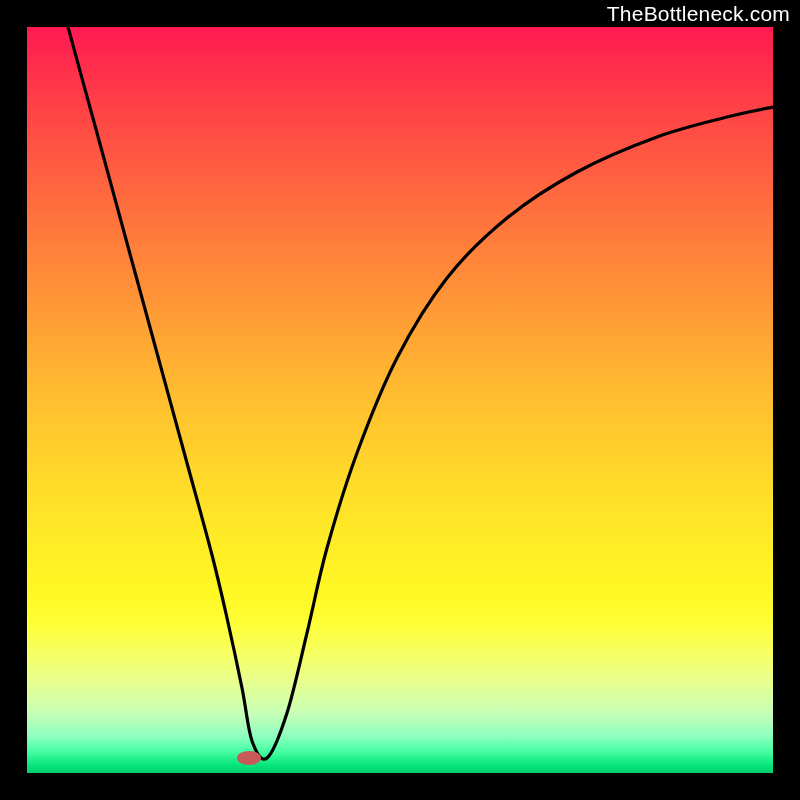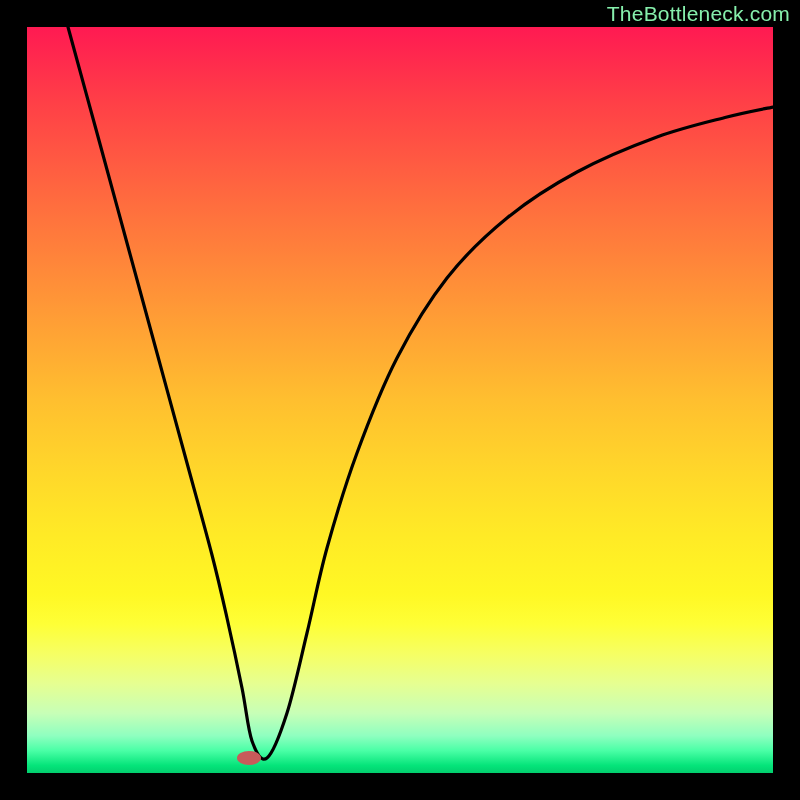--- a/index.html
+++ b/index.html
@@ -56,21 +56,21 @@
     stroke-linejoin: round;
   }
   .marker {
     fill: #c85a5a;
     stroke: none;
   }
   .watermark {
     position: absolute;
     right: 10px;
     top: 2px;
-    color: #86efac;
+    color: #ffffff;
     font-size: 21px;
     font-weight: 500;
     letter-spacing: 0.2px;
     user-select: none;
   }
 </style>
 </head>
 <body>
 
 <div class="frame">

